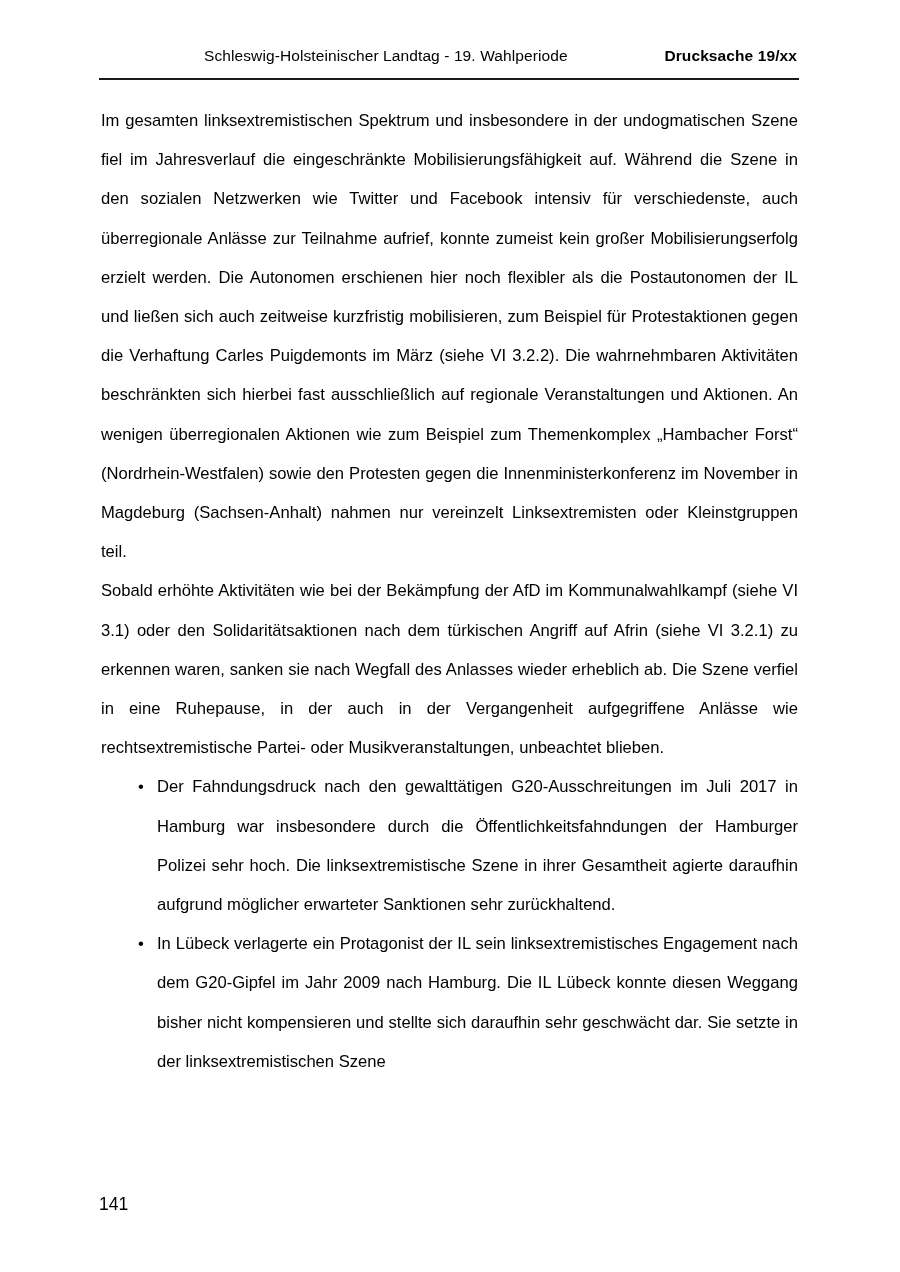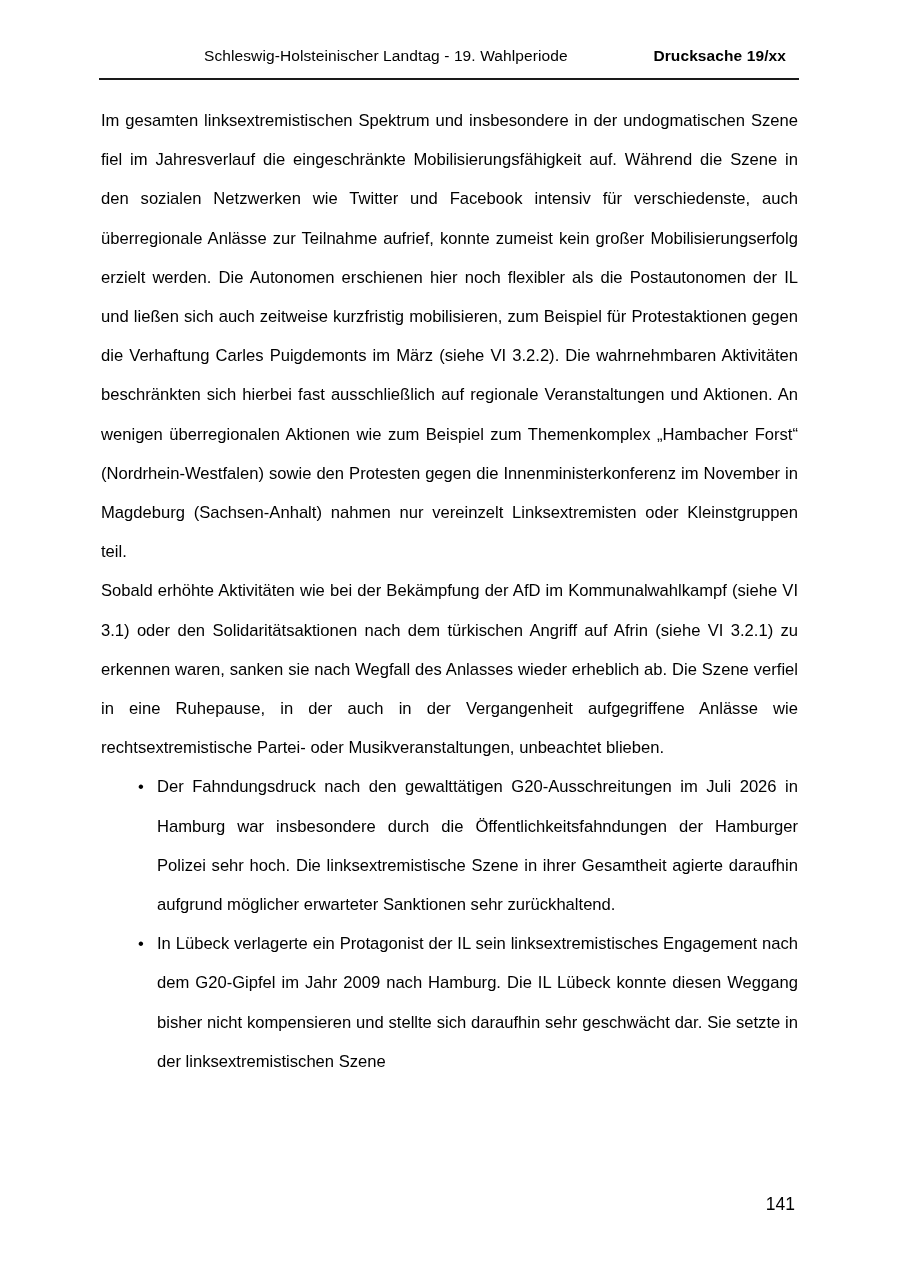--- a/index.html
+++ b/index.html
@@ -36,21 +36,21 @@
     font-size: 15.5px;
     line-height: 20px;
     letter-spacing: 0.1px;
   }
   .header-left {
     font-weight: 400;
     margin-left: 105px;
   }
   .header-right {
     font-weight: bold;
-    margin-right: 13px;
+    margin-right: 2px;
   }
   .header-rule {
     position: absolute;
     left: 99px;
     top: 78px;
     width: 700px;
     height: 2px;
     background: #1a1a1a;
   }
 
@@ -100,21 +100,20 @@
     font-size: 16.6px;
     text-align: center;
   }
 
   
   .page-number {
     position: absolute;
     left: 99px;
     top: 1192px;
     width: 700px;
-    text-align: right;
     font-size: 17.5px;
     line-height: 24px;
     padding-right: 4px;
     box-sizing: border-box;
   }
 </style>
 </head>
 <body>
 
 <div class="page">
@@ -129,21 +128,21 @@
 
 
     <p class="para last-line-left">Im gesamten linksextremistischen Spektrum und insbesondere in der undogmatischen Szene fiel im Jahresverlauf die eingeschränkte Mobilisierungsfähigkeit auf. Während die Szene in den sozialen Netzwerken wie Twitter und Facebook intensiv für verschiedenste, auch überregionale Anlässe zur Teilnahme aufrief, konnte zumeist kein großer Mobilisierungserfolg erzielt werden. Die Autonomen erschienen hier noch flexibler als die Postautonomen der IL und ließen sich auch zeitweise kurzfristig mobilisieren, zum Beispiel für Protestaktionen gegen die Verhaftung Carles Puigdemonts im März (siehe VI 3.2.2). Die wahrnehmbaren Aktivitäten beschränkten sich hierbei fast ausschließlich auf regionale Veranstaltungen und Aktionen. An wenigen überregionalen Aktionen wie zum Beispiel zum Themenkomplex „Hambacher Forst“ (Nordrhein-Westfalen) sowie den Protesten gegen die Innenministerkonferenz im November in Magdeburg (Sachsen-Anhalt) nahmen nur vereinzelt Linksextremisten oder Kleinstgruppen teil.</p>
 
     <p class="para last-line-left">Sobald erhöhte Aktivitäten wie bei der Bekämpfung der AfD im Kommunalwahlkampf (siehe VI 3.1) oder den Solidaritätsaktionen nach dem türkischen Angriff auf Afrin (siehe VI 3.2.1) zu erkennen waren, sanken sie nach Wegfall des Anlasses wieder erheblich ab. Die Szene verfiel in eine Ruhepause, in der auch in der Vergangenheit aufgegriffene Anlässe wie rechtsextremistische Partei- oder Musikveranstaltungen, unbeachtet blieben.</p>
 
 
     <ul class="bullets">
       <li>
         <span class="bullet-dot">•</span>
-        <span>Der Fahndungsdruck nach den gewalttätigen G20-Ausschreitungen im Juli 2026 in Hamburg war insbesondere durch die Öffentlichkeitsfahndungen der Hamburger Polizei sehr hoch. Die linksextremistische Szene in ihrer Gesamtheit agierte daraufhin aufgrund möglicher erwarteter Sanktionen sehr zurückhaltend.</span>
+        <span>Der Fahndungsdruck nach den gewalttätigen G20-Ausschreitungen im Juli 2017 in Hamburg war insbesondere durch die Öffentlichkeitsfahndungen der Hamburger Polizei sehr hoch. Die linksextremistische Szene in ihrer Gesamtheit agierte daraufhin aufgrund möglicher erwarteter Sanktionen sehr zurückhaltend.</span>
       </li>
       <li>
         <span class="bullet-dot">•</span>
         <span>In Lübeck verlagerte ein Protagonist der IL sein linksextremistisches Engagement nach dem G20-Gipfel im Jahr 2009 nach Hamburg. Die IL Lübeck konnte diesen Weggang bisher nicht kompensieren und stellte sich daraufhin sehr geschwächt dar. Sie setzte in der linksextremistischen Szene</span>
       </li>
     </ul>
 
   </div>
 
   <div class="page-number">141</div>

